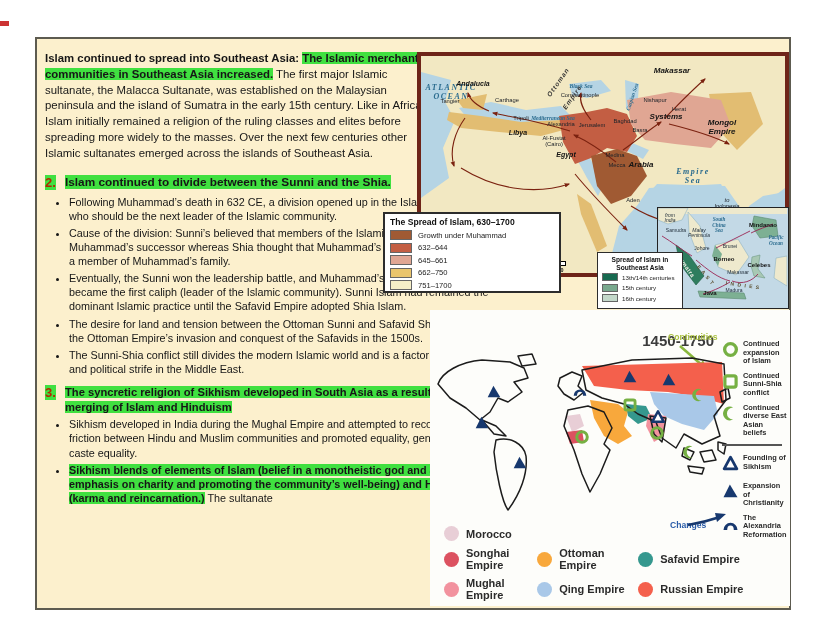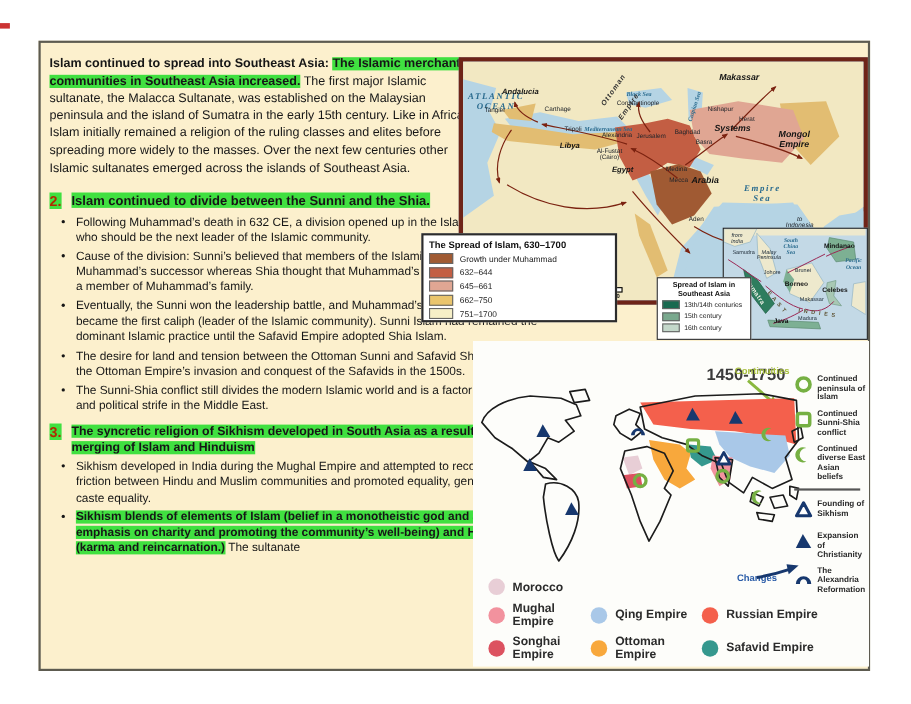--- a/index.html
+++ b/index.html
@@ -374,21 +374,21 @@
             </g>
           </g>
       </svg>
 
       <div class="b-legend">
         <div>
             <div class="bl-item">
               <span class="bl-icon"><svg width="17" height="17" viewBox="-9 -9 18 18">
                   <circle r="6.21" fill="none" stroke="#76b043" stroke-width="3.5100000000000002"></circle>
                 </svg></span>
-              <span class="bl-lbl">Continued peninsula of Islam</span>
+              <span class="bl-lbl">Continued expansion of Islam</span>
             </div>
             <div class="bl-item">
               <span class="bl-icon"><svg width="17" height="17" viewBox="-9 -9 18 18">
                   <rect x="-5.940000000000001" y="-5.940000000000001" width="11.880000000000003" height="11.880000000000003" rx="2.16" fill="none" stroke="#76b043" stroke-width="3.375"></rect>
                 </svg></span>
               <span class="bl-lbl">Continued Sunni-Shia conflict</span>
             </div>
             <div class="bl-item">
               <span class="bl-icon"><svg width="17" height="17" viewBox="-9 -9 18 18">
                   <path d="M 2.7,-6.48 A 7.290000000000001,7.290000000000001 0 1 0 2.7,6.48 A 5.4,5.4 0 1 1 2.7,-6.48 Z" fill="#76b043"></path>
@@ -427,43 +427,43 @@
 
       <div class="emp-legend">
           <div class="emp-row">
             <div class="emp-item" style="width: 96px;">
               <span class="emp-dot" style="background: rgb(232, 206, 214);"></span>
               <span class="emp-lbl">Morocco</span>
             </div>
           </div>
           <div class="emp-row">
             <div class="emp-item" style="width: 96px;">
+              <span class="emp-dot" style="background: rgb(220, 82, 96);"></span>
+              <span class="emp-lbl">Songhai Empire</span>
+            </div>
+            <div class="emp-item" style="width: 104px;">
+              <span class="emp-dot" style="background: rgb(248, 168, 60);"></span>
+              <span class="emp-lbl">Ottoman Empire</span>
+            </div>
+            <div class="emp-item" style="width: 150px;">
+              <span class="emp-dot" style="background: rgb(53, 152, 142);"></span>
+              <span class="emp-lbl">Safavid Empire</span>
+            </div>
+          </div>
+          <div class="emp-row">
+            <div class="emp-item" style="width: 96px;">
               <span class="emp-dot" style="background: rgb(242, 146, 158);"></span>
               <span class="emp-lbl">Mughal Empire</span>
             </div>
             <div class="emp-item" style="width: 104px;">
               <span class="emp-dot" style="background: rgb(169, 200, 232);"></span>
               <span class="emp-lbl">Qing Empire</span>
             </div>
             <div class="emp-item" style="width: 150px;">
               <span class="emp-dot" style="background: rgb(244, 96, 76);"></span>
               <span class="emp-lbl">Russian Empire</span>
             </div>
           </div>
-          <div class="emp-row">
-            <div class="emp-item" style="width: 96px;">
-              <span class="emp-dot" style="background: rgb(220, 82, 96);"></span>
-              <span class="emp-lbl">Songhai Empire</span>
-            </div>
-            <div class="emp-item" style="width: 104px;">
-              <span class="emp-dot" style="background: rgb(248, 168, 60);"></span>
-              <span class="emp-lbl">Ottoman Empire</span>
-            </div>
-            <div class="emp-item" style="width: 150px;">
-              <span class="emp-dot" style="background: rgb(53, 152, 142);"></span>
-              <span class="emp-lbl">Safavid Empire</span>
-            </div>
-          </div>
         </div>
     </div>
 
   </div>
 </div>
 
 </body></html>

